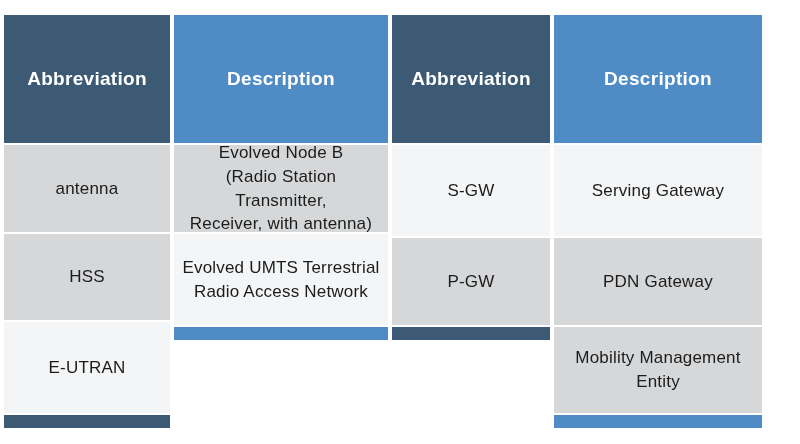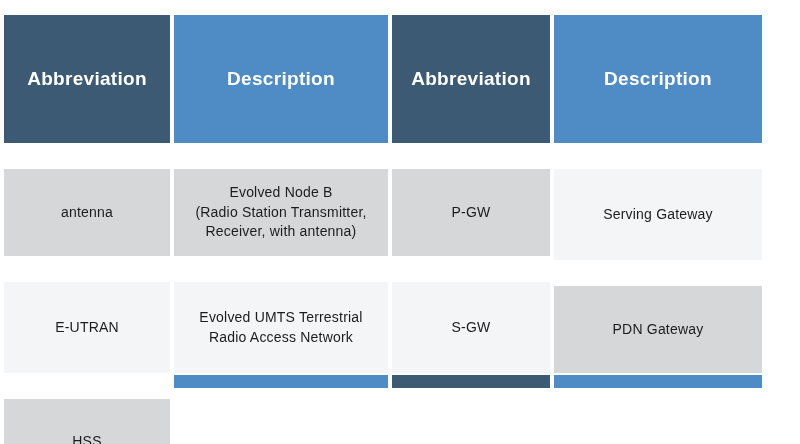--- a/index.html
+++ b/index.html
@@ -49,66 +49,67 @@
     letter-spacing: 0.3px;
   }
   .hdr.dark { background: var(--header-dark); }
   .hdr.blue { background: var(--header-blue); }
   .cell {
     display: flex;
     align-items: center;
     justify-content: center;
     text-align: center;
     color: var(--cell-text);
-    font-size: 14px;
+    font-size: 17px;
     line-height: 1.4;
     letter-spacing: 0.2px;
     white-space: pre-line;
     padding: 0 6px;
-    margin-top: 24px;
   }
   .row1 { height: 87px; background: var(--row-gray); }
   .row2 { height: 91px; background: var(--row-light); }
   .row3 { height: 86px; background: var(--row-gray); }
   .bottom-bar { height: 13px; }
   .bottom-bar.dark { background: var(--header-dark); }
   .bottom-bar.blue { background: var(--header-blue); }
 </style>
 </head>
 <body>
 
 <div class="canvas">
   <div class="table-wrap">
 
     <div class="col col-w1">
       <div class="hdr dark">Abbreviation</div>
       <div class="cell row1">antenna</div>
+      <div class="cell row3">HSS</div>
       <div class="cell row2">E-UTRAN</div>
-      <div class="cell row3">HSS</div>
       <div class="bottom-bar dark"></div>
     </div>
 
     <div class="col col-w2">
       <div class="hdr blue">Description</div>
       <div class="cell row1">Evolved Node B
 (Radio Station Transmitter,
 Receiver, with antenna)</div>
       <div class="cell row2">Evolved UMTS Terrestrial
 Radio Access Network</div>
       <div class="bottom-bar blue"></div>
     </div>
 
     <div class="col col-w3">
       <div class="hdr dark">Abbreviation</div>
+      <div class="cell row2">S-GW</div>
       <div class="cell row1">P-GW</div>
-      <div class="cell row2">S-GW</div>
       <div class="bottom-bar dark"></div>
     </div>
 
     <div class="col col-w4">
       <div class="hdr blue">Description</div>
       <div class="cell row2">Serving Gateway</div>
       <div class="cell row1">PDN Gateway</div>
+      <div class="cell row3">Mobility Management
+Entity</div>
       <div class="bottom-bar blue"></div>
     </div>
 
   </div>
 </div>
 
 </body></html>

